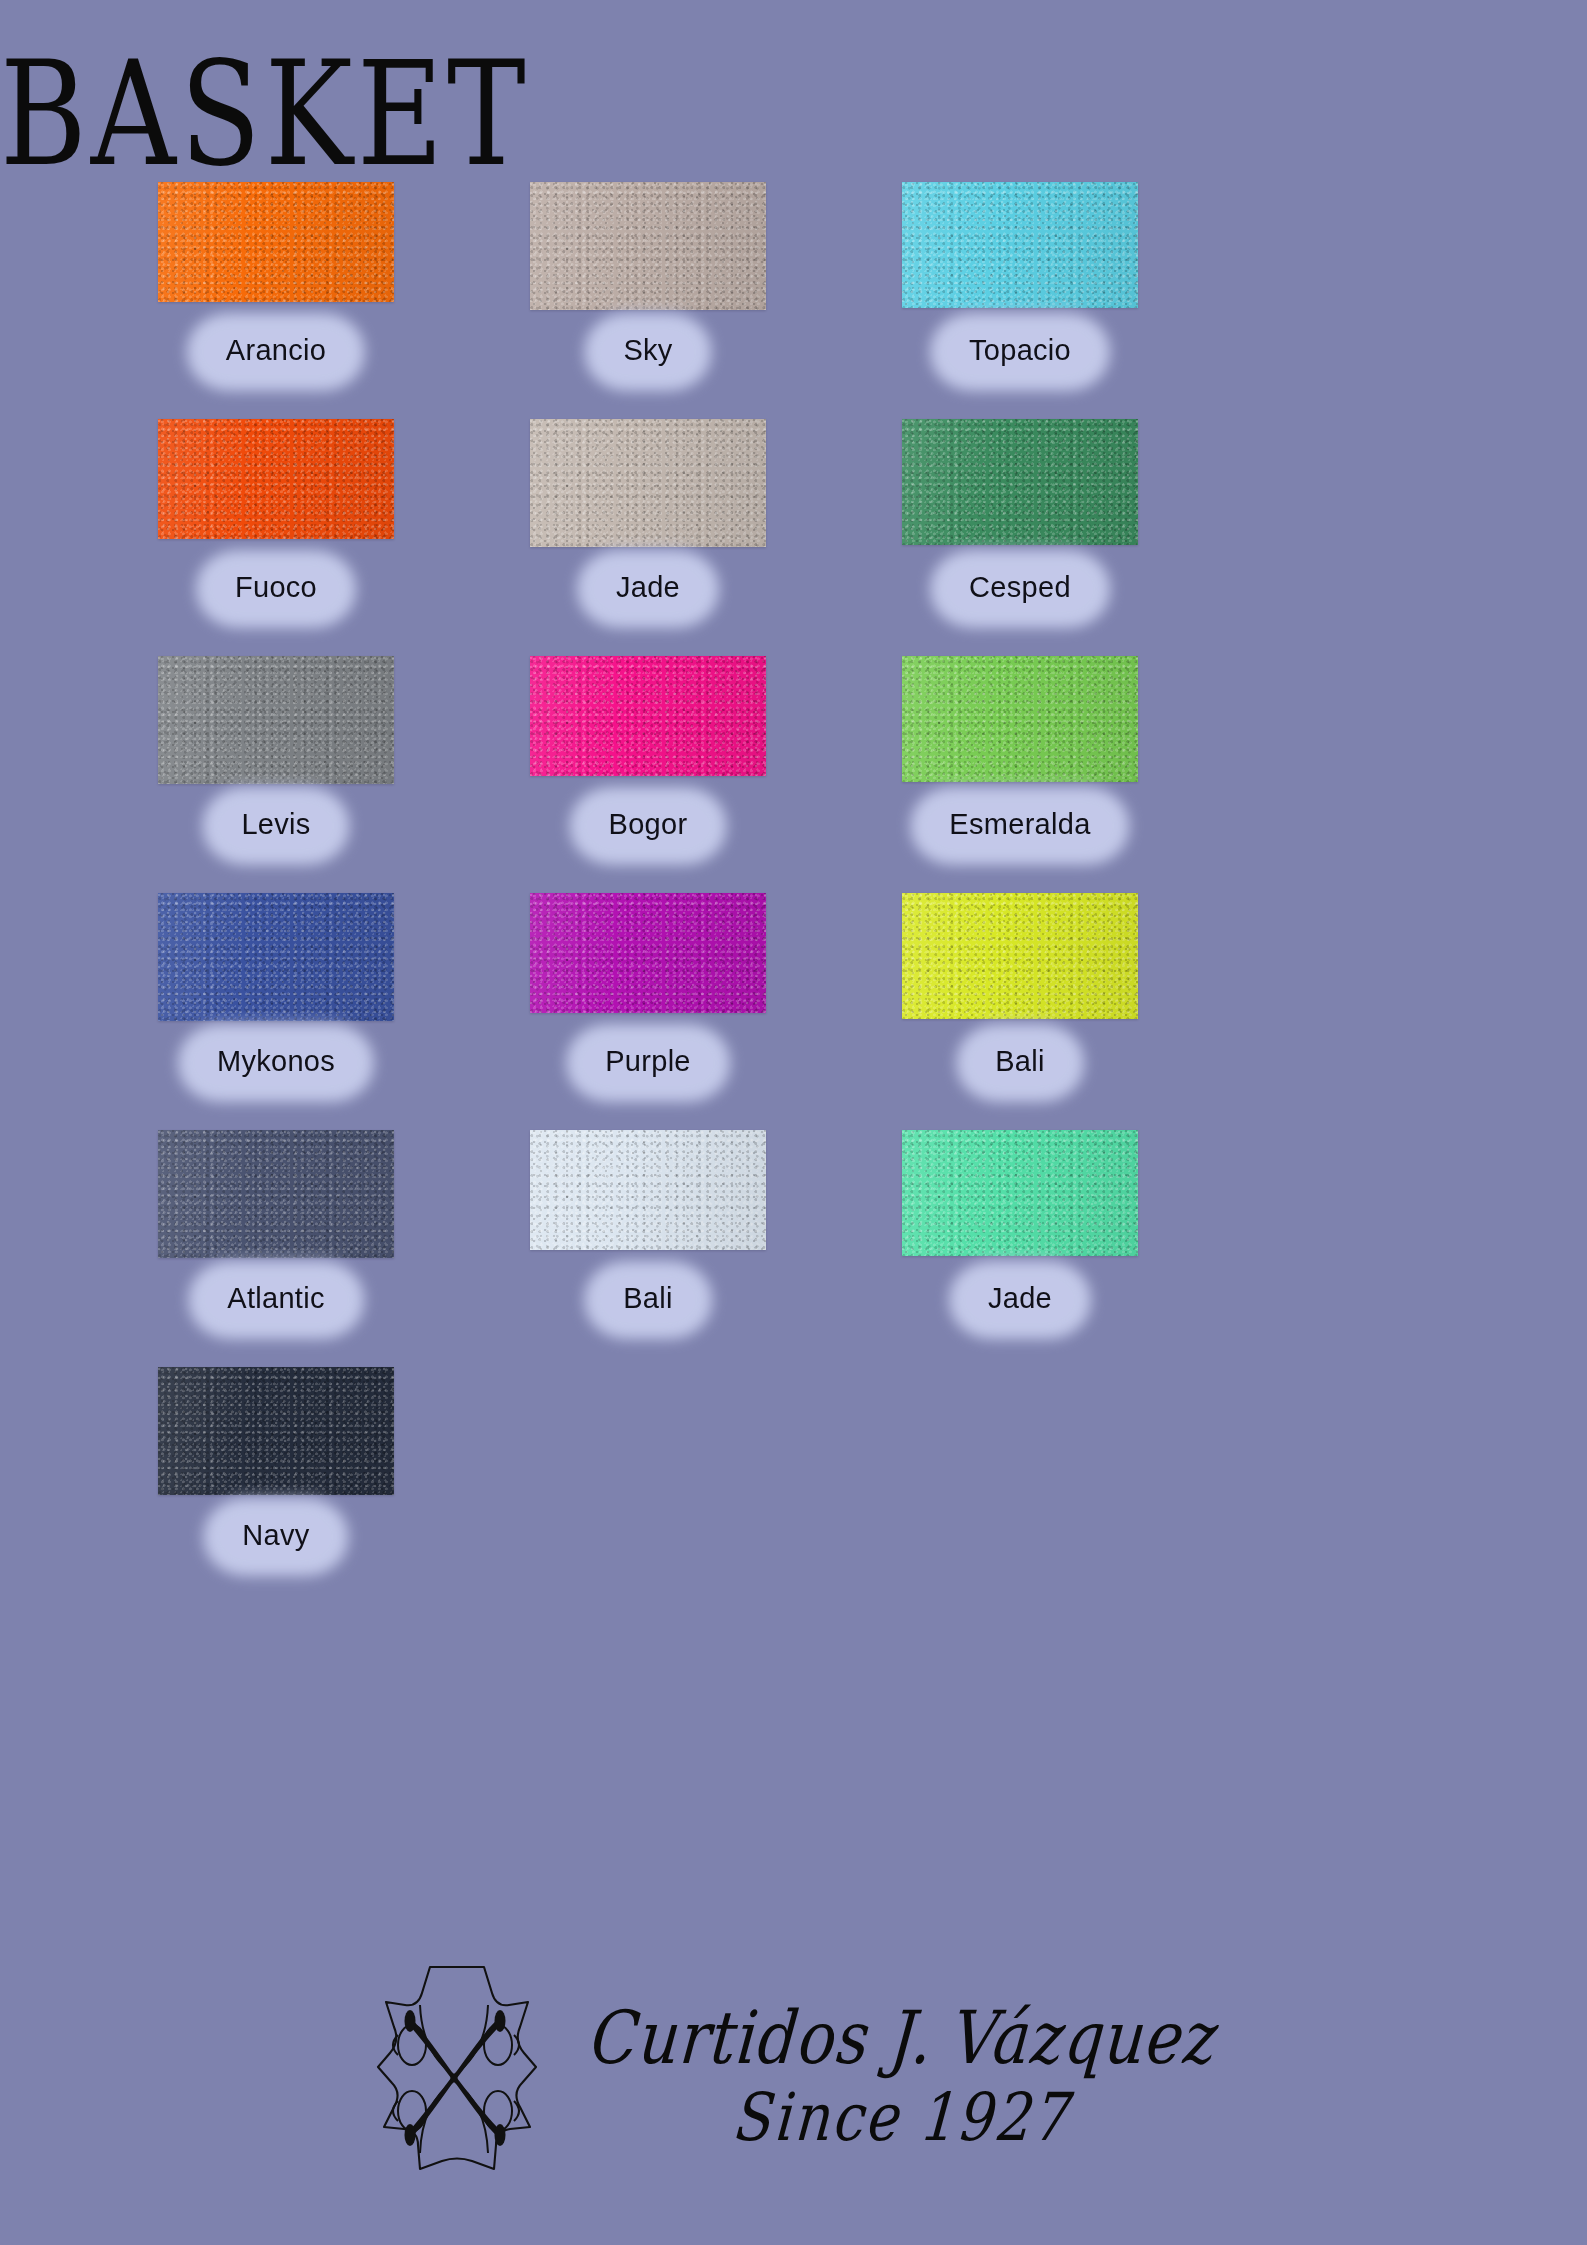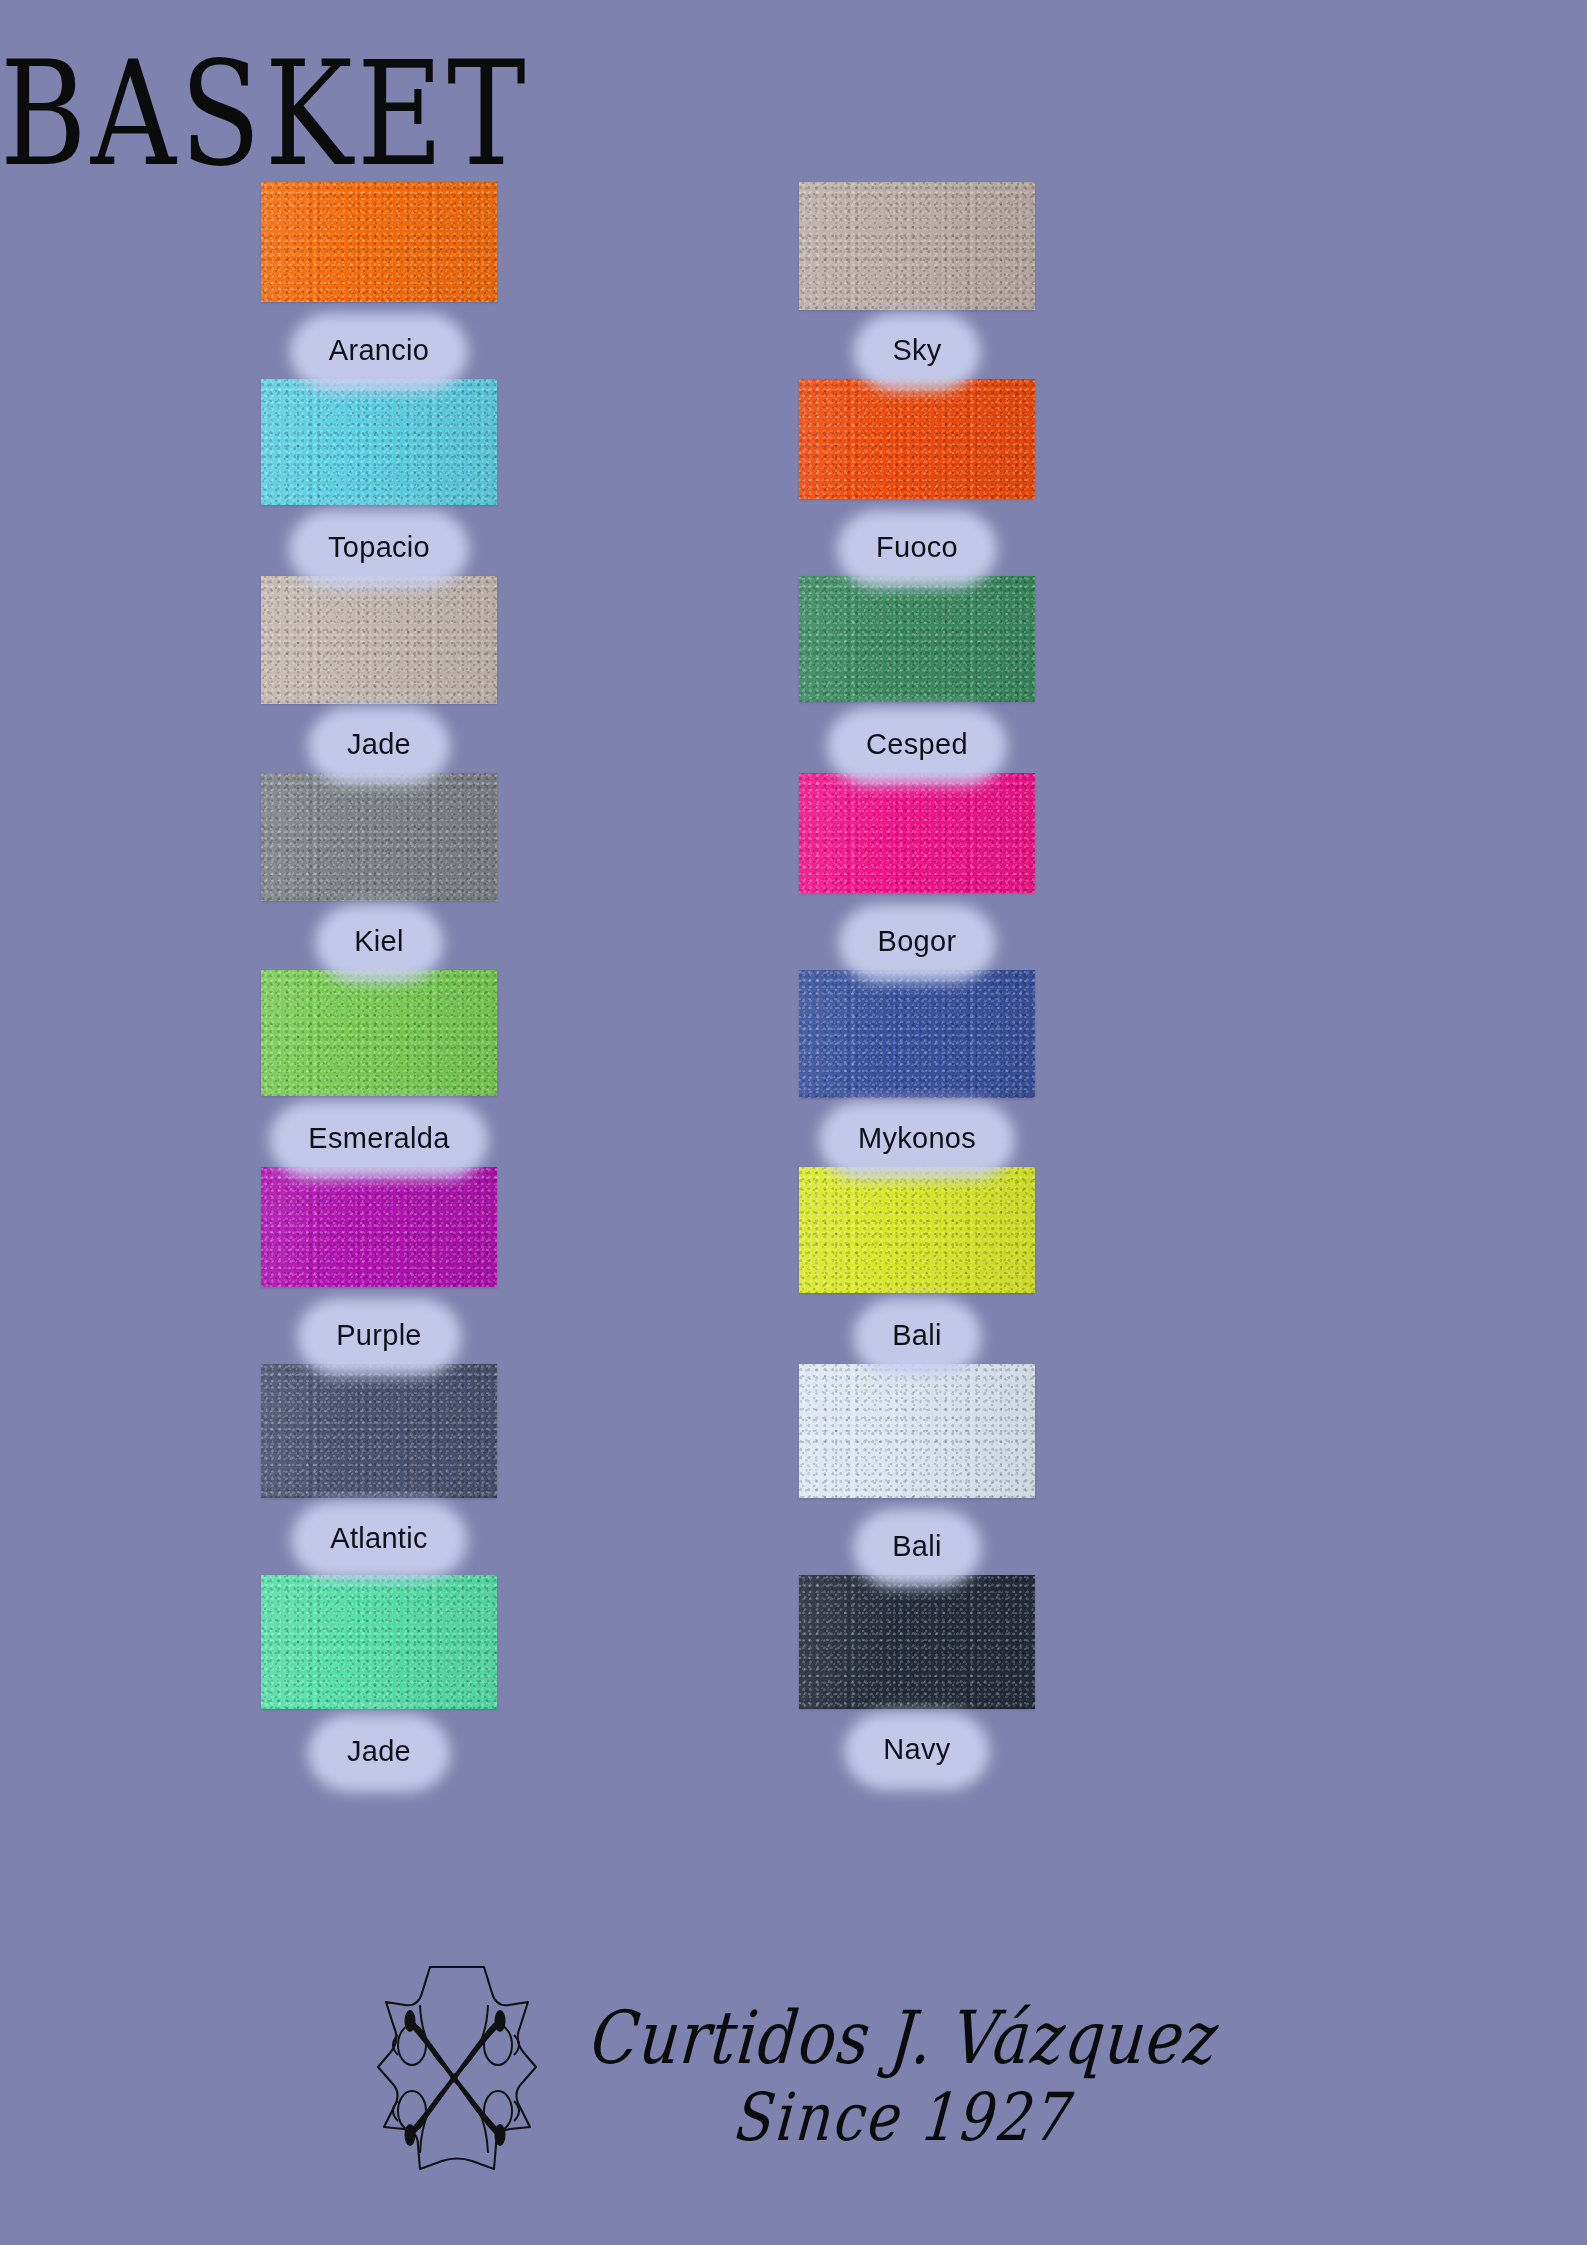--- a/index.html
+++ b/index.html
@@ -28,26 +28,27 @@
     transform-origin:center top;
     display:inline-block;
   }
 
   
   .grid{
     position:absolute;
     top:182px;left:0;
     width:1296px;
     display:grid;
-    grid-template-columns:repeat(2,1fr);
+    grid-template-columns:repeat(3,1fr);
     grid-template-rows:repeat(6,197px);
     column-gap:0;
     row-gap:0;
     padding:0 110px;
     box-sizing:border-box;
+    gap:40px;
   }
   .cell{
     position:relative;
     display:flex;
     flex-direction:column;
     align-items:center;
   }
 
   .swatch{
     width:236px;
@@ -191,21 +192,21 @@
       <div class="swatch" style="background: rgb(58, 139, 94);"></div>
       <div class="label">
         <span class="pill"></span>
         <span class="txt">Cesped</span>
       </div>
     </div>
     <div class="cell col2">
       <div class="swatch" style="background: rgb(126, 130, 134);"></div>
       <div class="label">
         <span class="pill"></span>
-        <span class="txt">Kiel</span>
+        <span class="txt">Levis</span>
       </div>
     </div>
     <div class="cell col0">
       <div class="swatch" style="background: rgb(245, 18, 138);"></div>
       <div class="label">
         <span class="pill"></span>
         <span class="txt">Bogor</span>
       </div>
     </div>
     <div class="cell col1">

